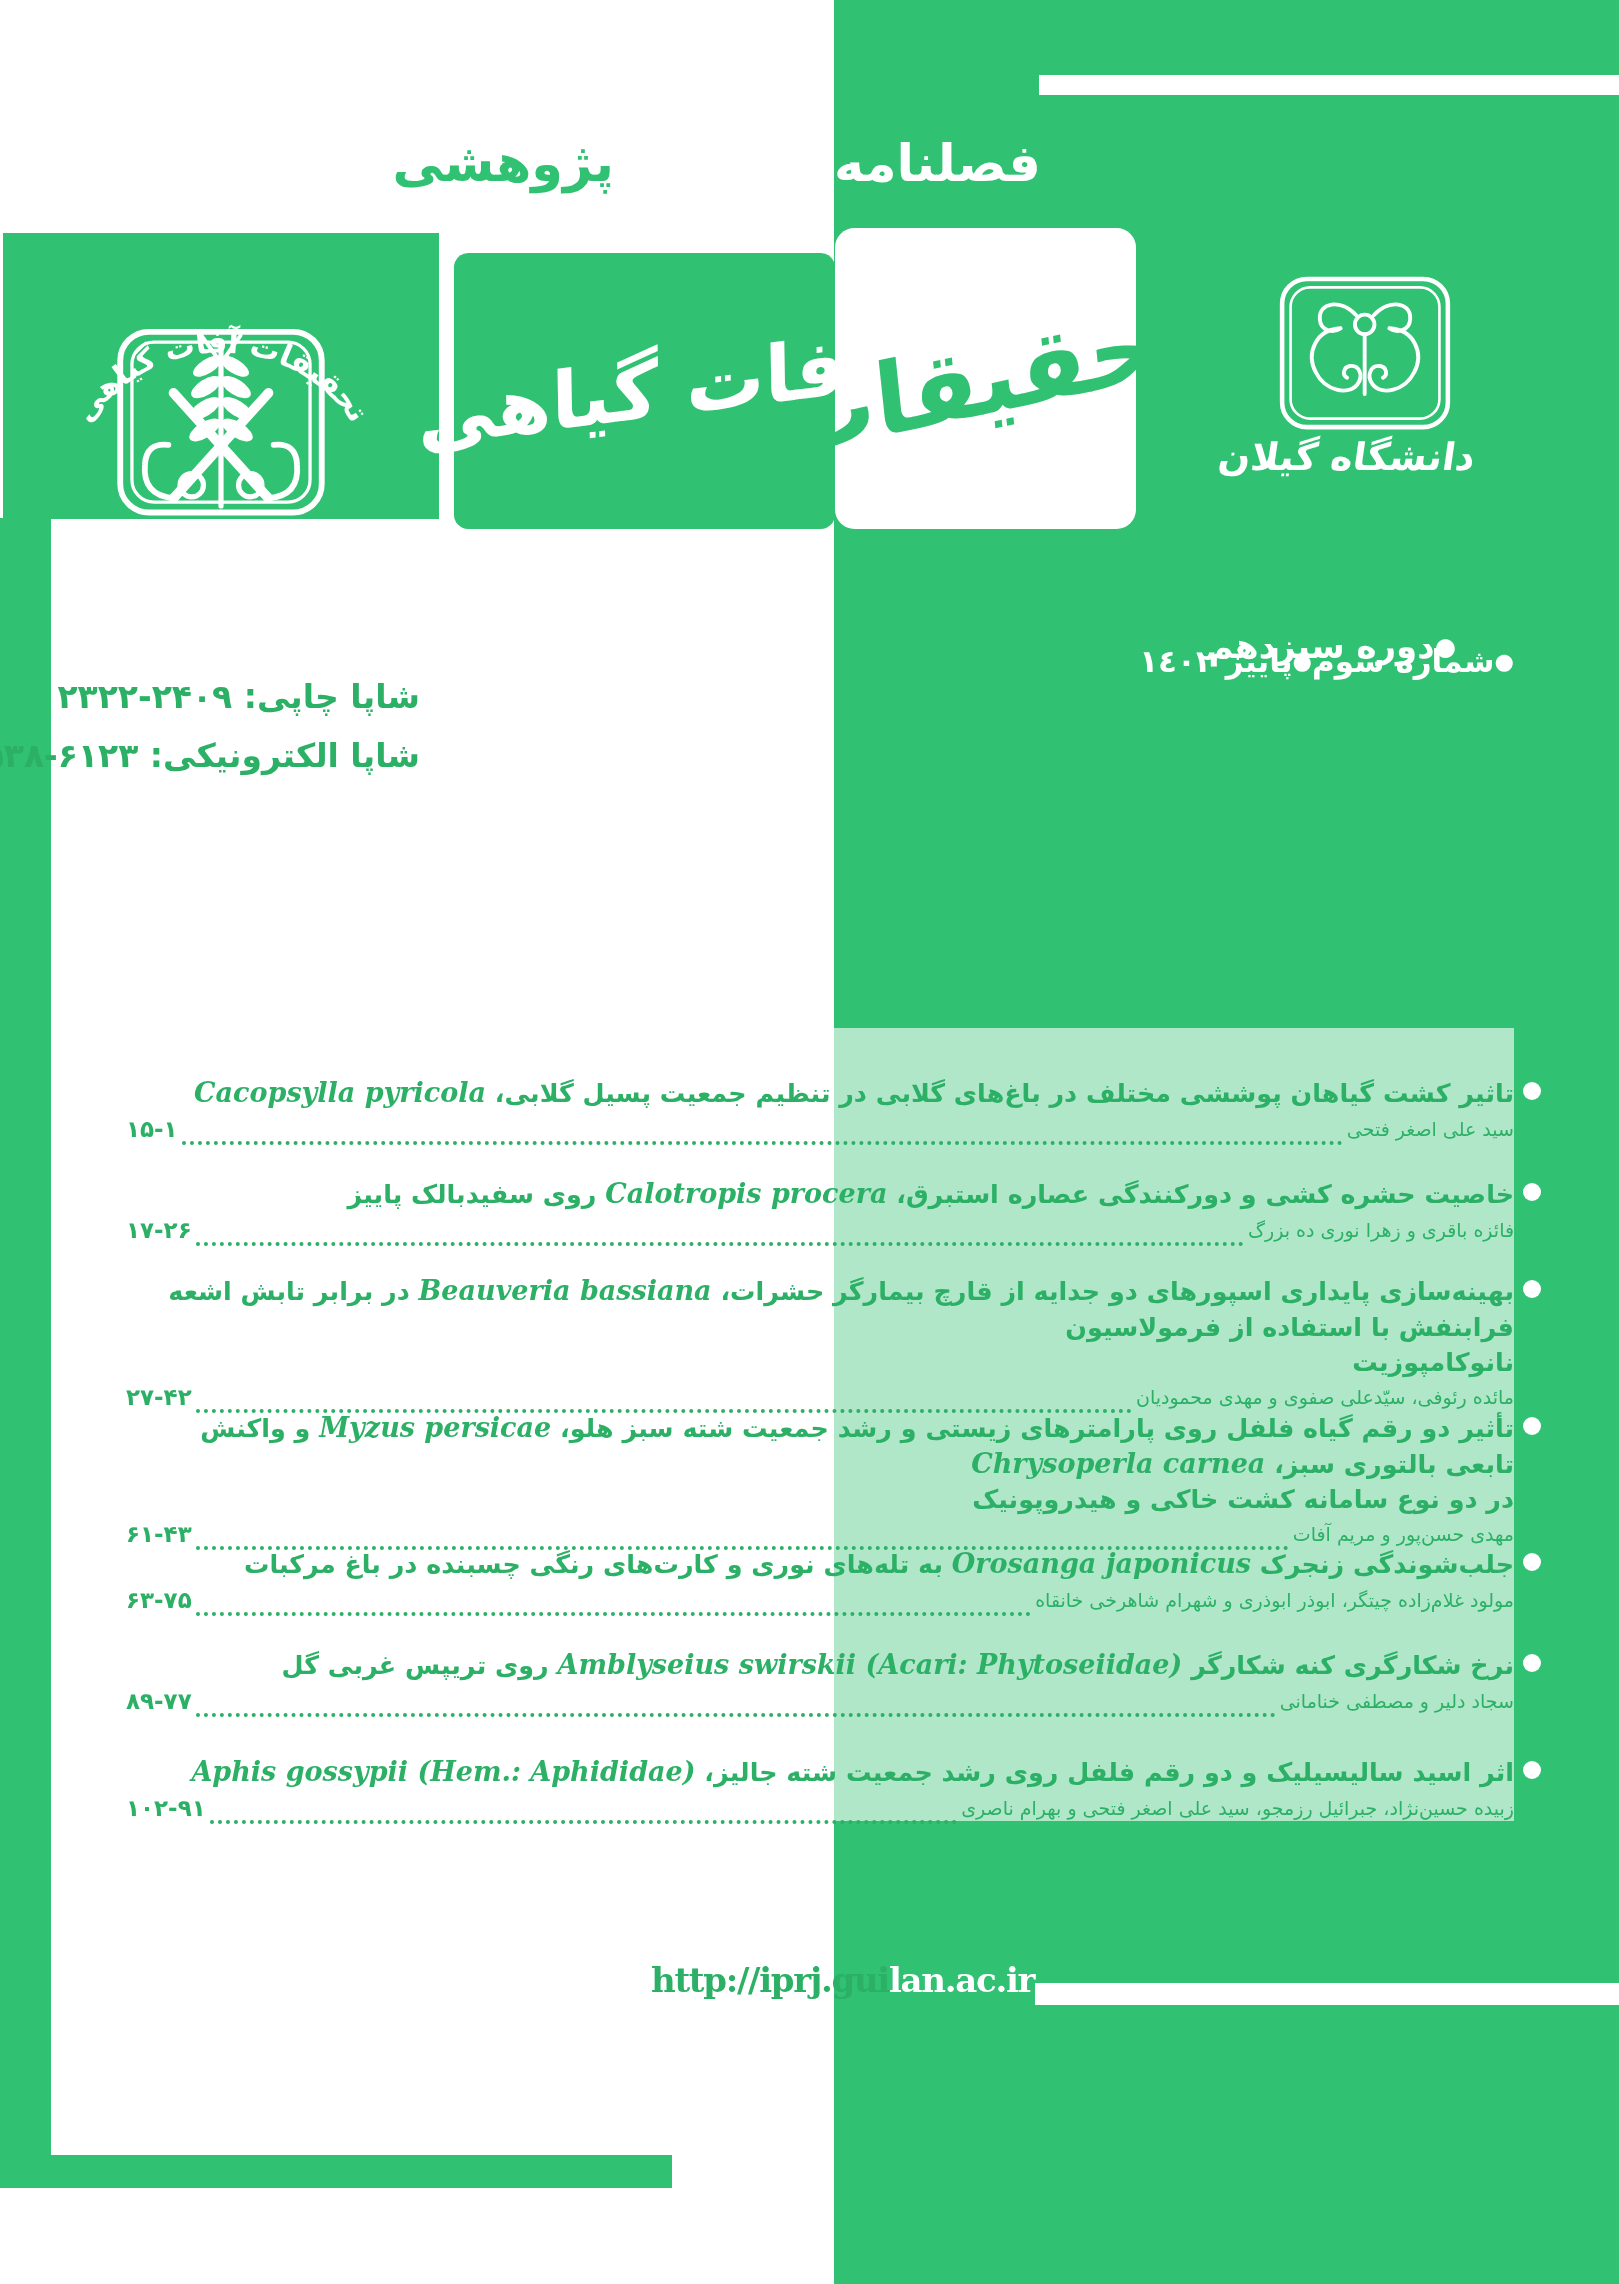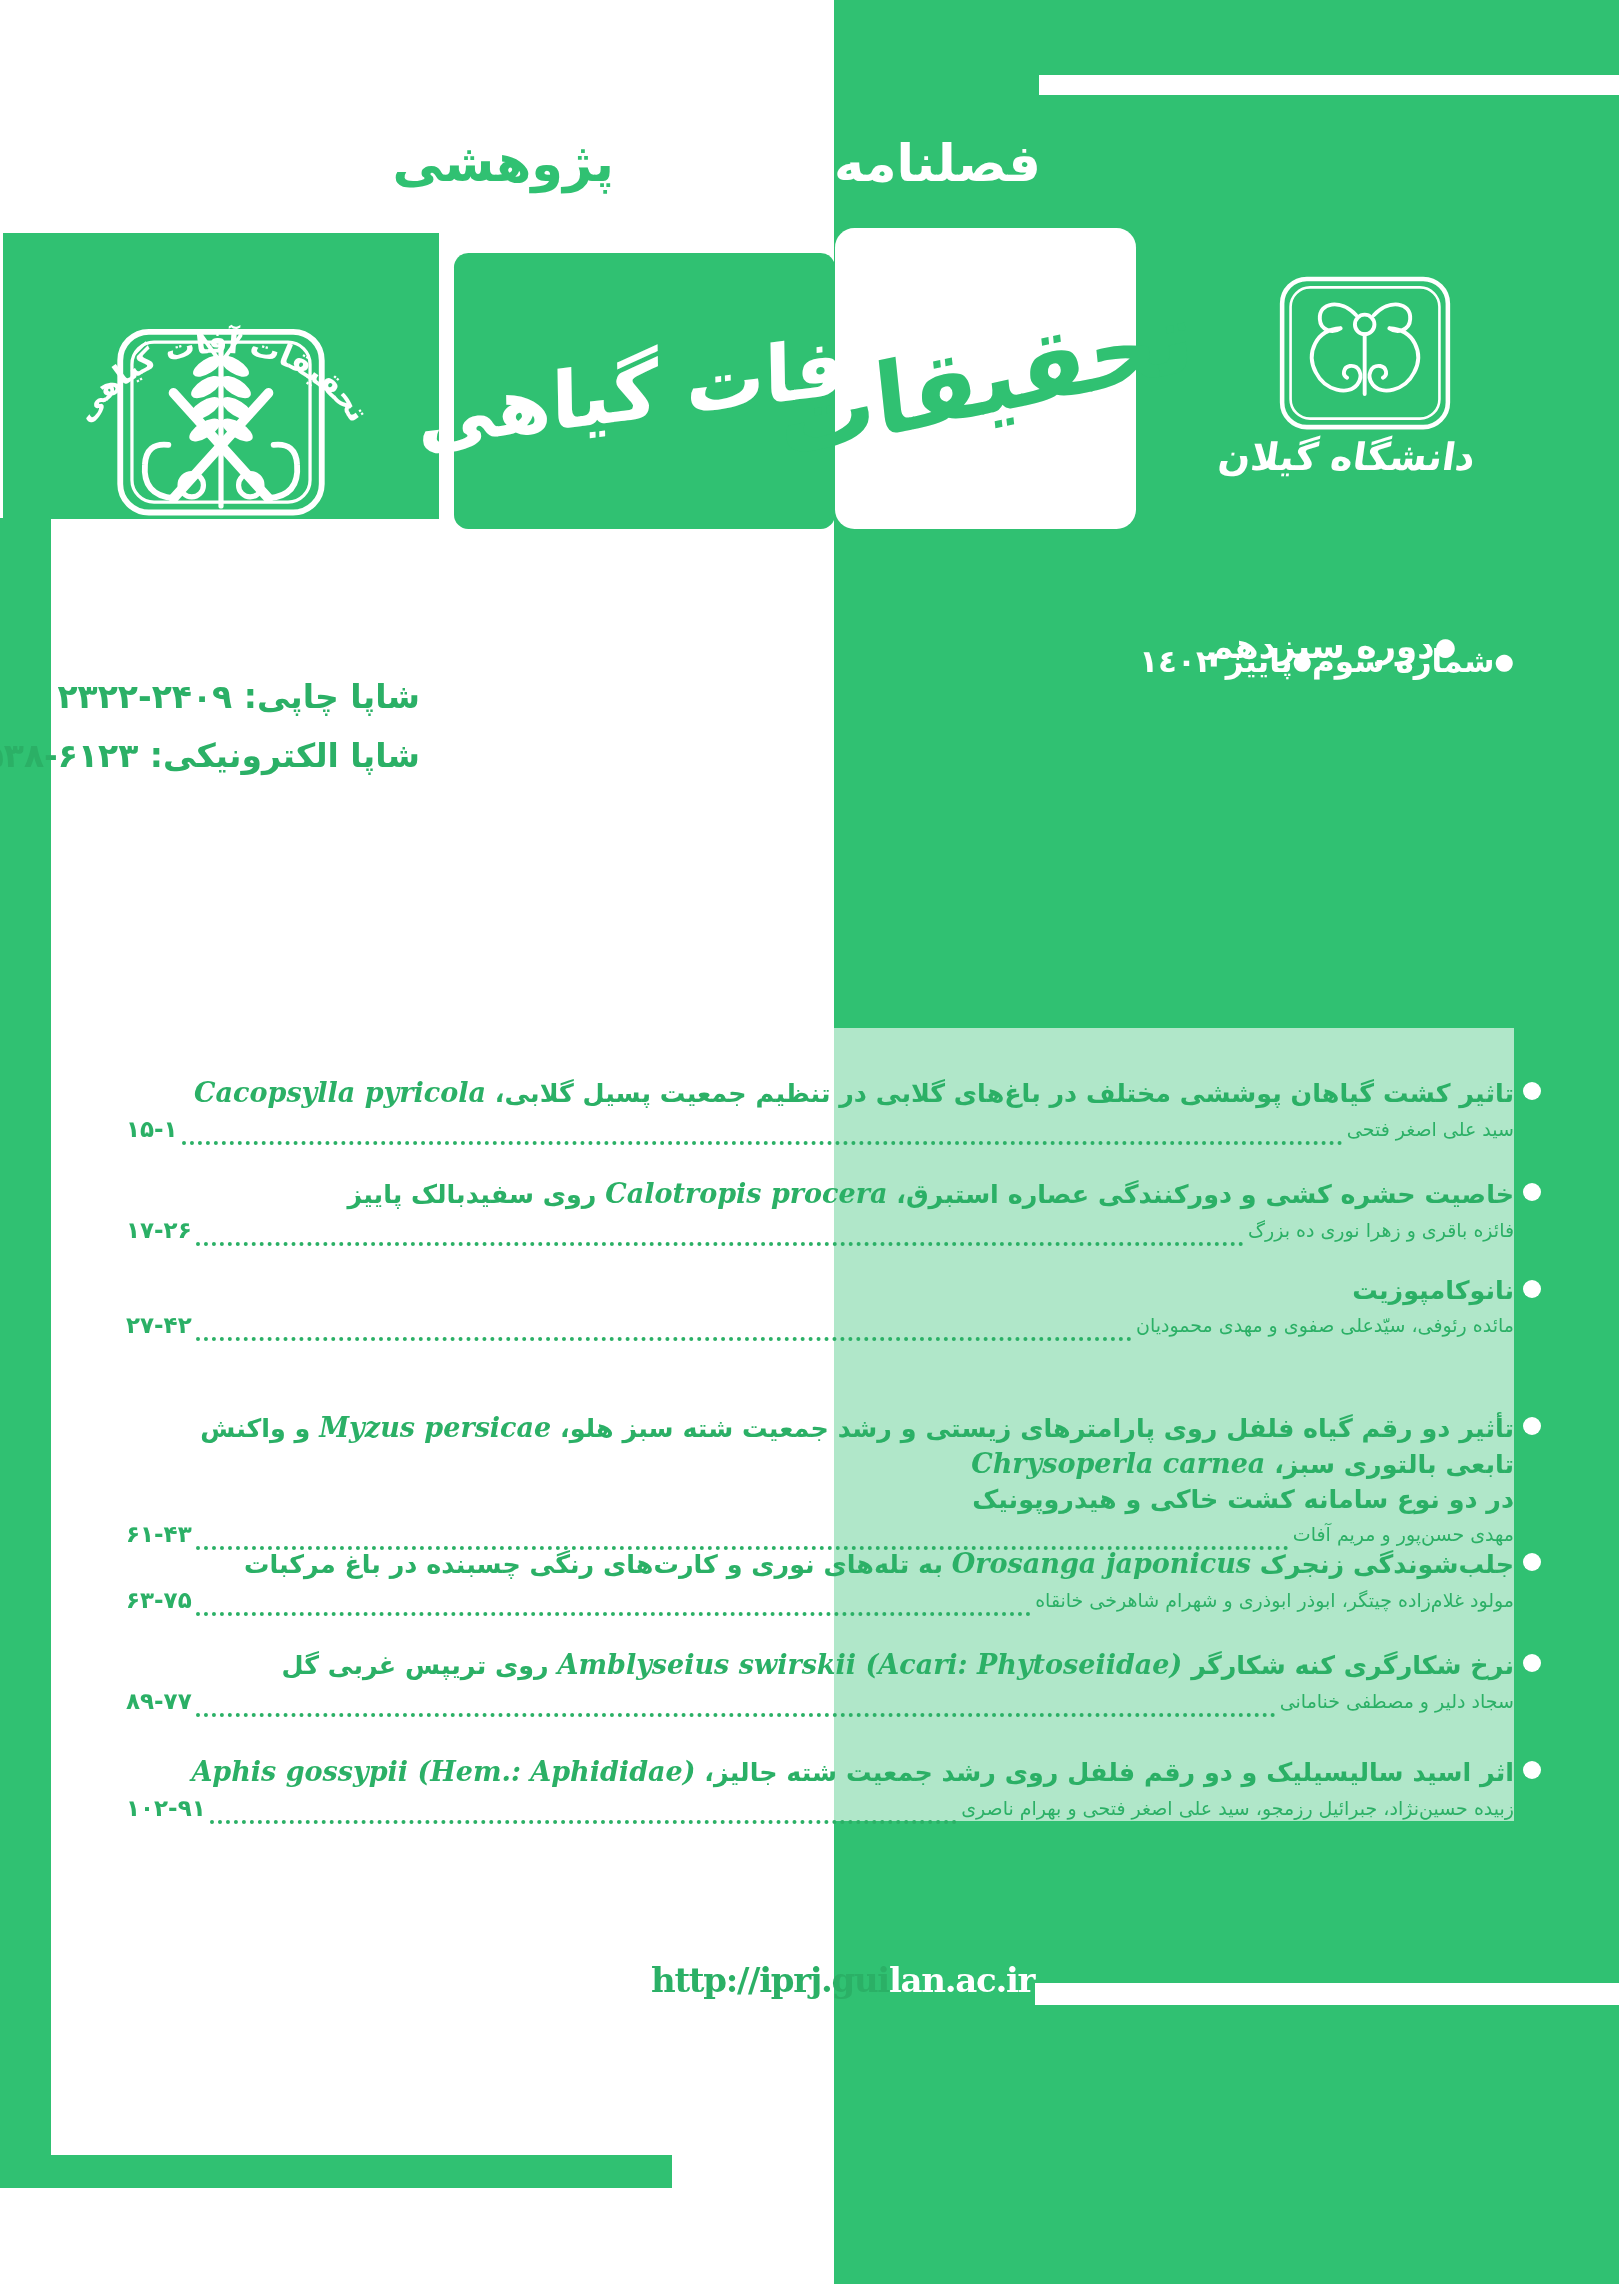--- a/index.html
+++ b/index.html
@@ -144,20 +144,21 @@
       <div class="row-bullet"></div>
       <div class="toc-title"><span class="fa">خاصیت حشره کشی و دورکنندگی عصاره استبرق، </span><span class="latin">Calotropis procera</span><span class="fa"> روی سفیدبالک پاییز</span></div>
       <div class="toc-authors">
         <span class="names">فائزه باقری و زهرا نوری ده بزرگ</span>
         <span class="dots"></span>
         <span class="pages">۱۷-۲۶</span>
       </div>
     </div>
     <div class="toc-row" style="top: 245px;">
       <div class="row-bullet"></div>
+      <div class="toc-title"><span class="fa">بهینه‌سازی پایداری اسپورهای دو جدایه از قارچ بیمارگر حشرات، </span><span class="latin">Beauveria bassiana</span><span class="fa"> در برابر تابش اشعه فرابنفش با استفاده از فرمولاسیون</span></div>
       <div class="toc-line2">نانوکامپوزیت</div>
       <div class="toc-authors">
         <span class="names">مائده رئوفی، سیّدعلی صفوی و مهدی محمودیان</span>
         <span class="dots"></span>
         <span class="pages">۲۷-۴۲</span>
       </div>
     </div>
     <div class="toc-row" style="top: 382px;">
       <div class="row-bullet"></div>
       <div class="toc-title"><span class="fa">تأثیر دو رقم گیاه فلفل روی پارامترهای زیستی و رشد جمعیت شته سبز هلو، </span><span class="latin">Myzus persicae</span><span class="fa"> و واکنش تابعی بالتوری سبز، </span><span class="latin">Chrysoperla carnea</span></div>

